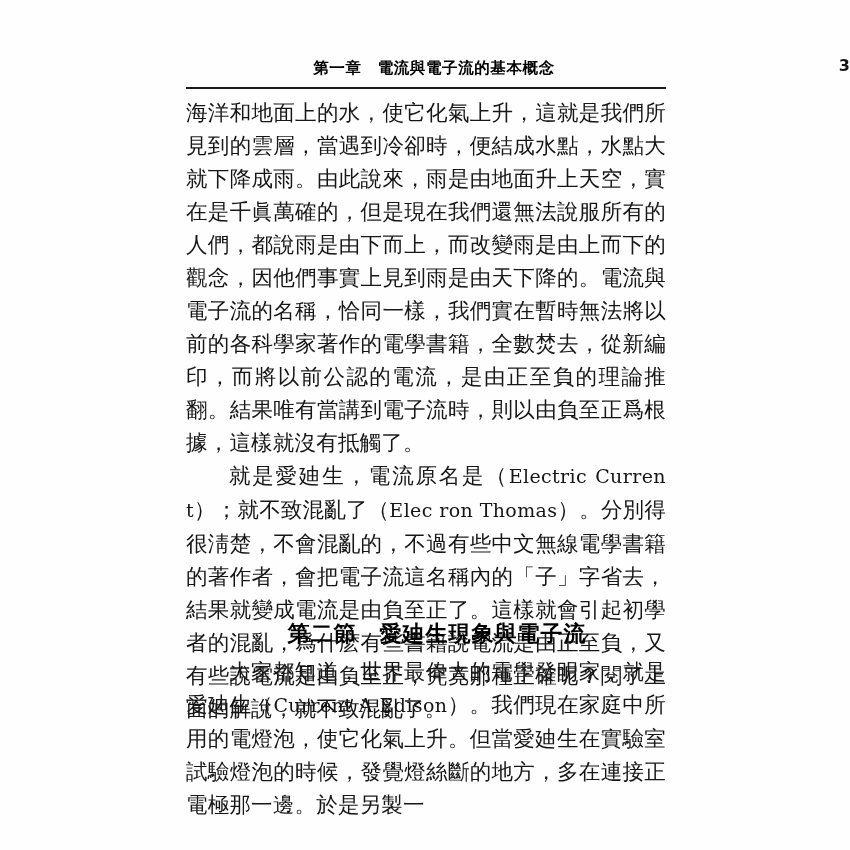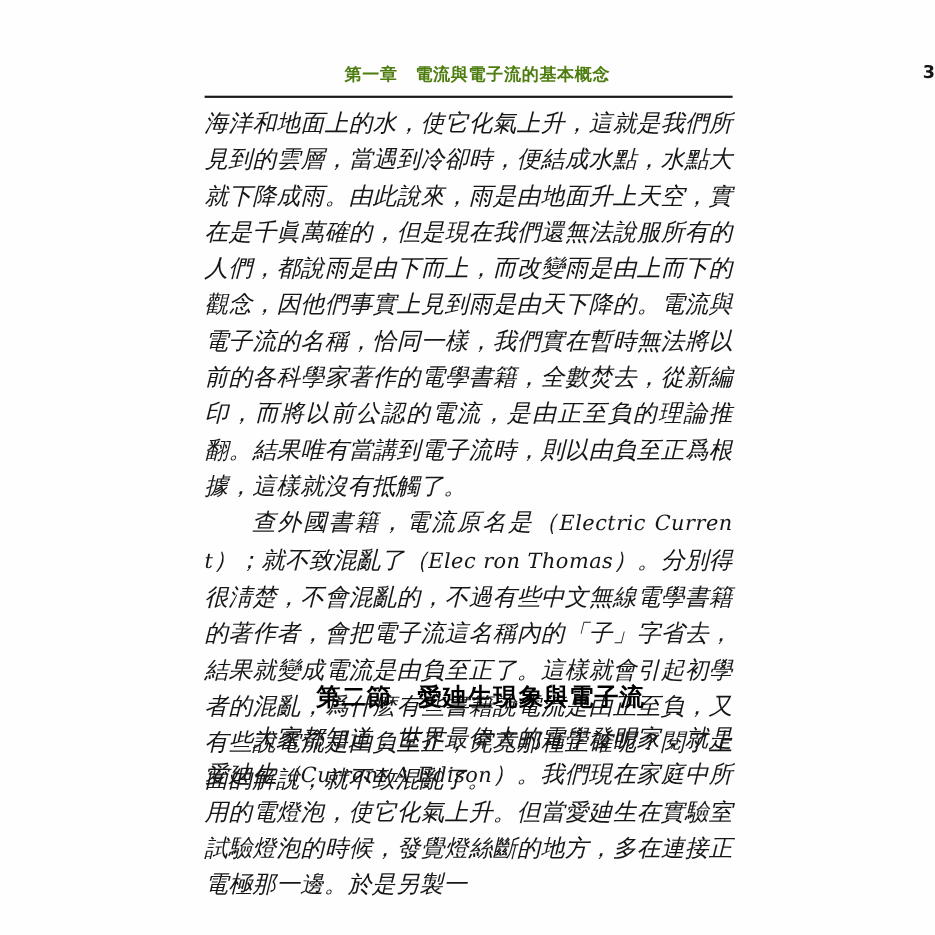--- a/index.html
+++ b/index.html
@@ -29,21 +29,21 @@
     display: flex;
     align-items: baseline;
     justify-content: center;
     position: absolute;
     left: 186px;
     width: 480px;
   }
   .runhead-title {
     font-size: 15.5px;
     font-weight: 700;
-    color: #4d7c0f;
+    color: #000000;
     letter-spacing: 0.6px;
     white-space: pre;
     font-family: "DejaVu Sans", "Liberation Sans", sans-serif;
     margin-left: 16px;
   }
   .folio {
     position: absolute;
     right: 0px;
     top: 56px;
     font-size: 16px;
@@ -73,21 +73,20 @@
     margin: 0;
     font-size: 21.5px;
     line-height: 33px;
     color: #161616;
     text-align: justify;
     text-align-last: left;
     text-justify: inter-character;
     letter-spacing: 0.2px;
     word-break: break-all;
     font-family: "DejaVu Serif", "Liberation Serif", serif;
-    font-style: italic;
   }
   p.para.indent {
     text-indent: 2em;
   }
 
   
   .latin {
     font-family: "DejaVu Serif", "Liberation Serif", serif;
     font-size: 19px;
     letter-spacing: 0.4px;
@@ -126,21 +125,21 @@
   </div>
 
   <div class="folio">3</div>
 
   <div class="rule"></div>
 
   <div id="body-copy">
 
     <p class="para"><span>海洋和地面上的水，使它化氣上升，這就是我們所見到的雲層，當遇到冷卻時，便結成水點，水點大就下降成雨。由此說來，雨是由地面升上天空，實在是千眞萬確的，但是現在我們還無法說服所有的人們，都說雨是由下而上，而改變雨是由上而下的觀念，因他們事實上見到雨是由天下降的。電流與電子流的名稱，恰同一樣，我們實在暫時無法將以前的各科學家著作的電學書籍，全數焚去，從新編印，而將以前公認的電流，是由正至負的理論推翻。結果唯有當講到電子流時，則以由負至正爲根據，這樣就沒有抵觸了。</span></p>
 
-    <p class="para indent"><span>查外國書籍，電流原名是（</span><span class="latin">Electric  Current</span><span>）；就不致混亂了（</span><span class="latin">Elec ron  Thomas</span><span>）。分別得很淸楚，不會混亂的，不過有些中文無線電學書籍的著作者，會把電子流這名稱內的「子」字省去，結果就變成電流是由負至正了。這樣就會引起初學者的混亂，爲什麽有些書籍說電流是由正至負，又有些說電流是由負至正，究竟那種正確呢？閱了上面的解說，就不致混亂了。</span></p>
+    <p class="para indent"><span>就是愛廸生，電流原名是（</span><span class="latin">Electric  Current</span><span>）；就不致混亂了（</span><span class="latin">Elec ron  Thomas</span><span>）。分別得很淸楚，不會混亂的，不過有些中文無線電學書籍的著作者，會把電子流這名稱內的「子」字省去，結果就變成電流是由負至正了。這樣就會引起初學者的混亂，爲什麽有些書籍說電流是由正至負，又有些說電流是由負至正，究竟那種正確呢？閱了上面的解說，就不致混亂了。</span></p>
 
   </div>
 
   <h2 class="section-heading">第二節　愛廸生現象與電子流</h2>
 
   <div id="body-copy-2">
     <p class="para indent"><span>大家都知道，世界最偉大的電學發明家，就是愛廸生（</span><span class="latin">Current  A  Edison</span><span>）。我們現在家庭中所用的電燈泡，使它化氣上升。但當愛廸生在實驗室試驗燈泡的時候，發覺燈絲斷的地方，多在連接正電極那一邊。於是另製一</span></p>
   </div>
 
 </div>

